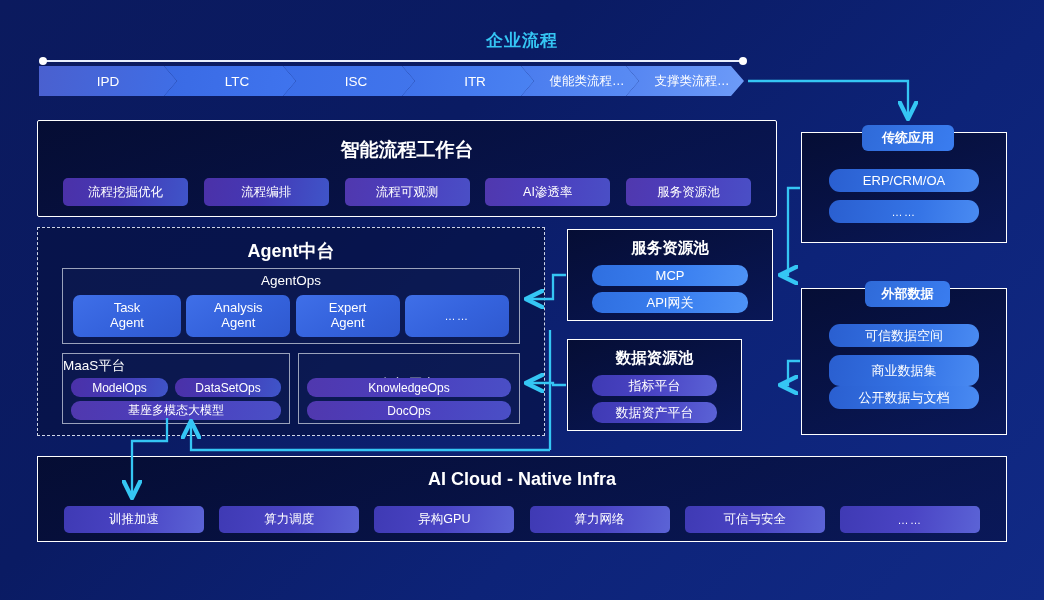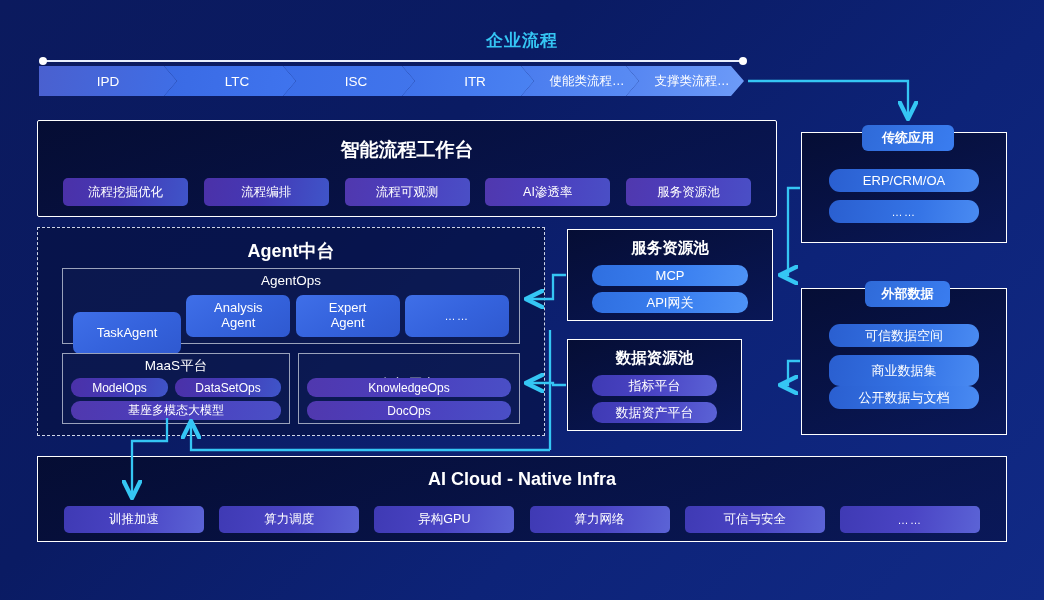--- a/index.html
+++ b/index.html
@@ -150,40 +150,40 @@
         </div>
     </div>
   </div>
 
   <div class="abs dashbox" style="left:37px; top:227px; width:508px; height:209px;">
     <div class="panel-title" style="font-size:18px; margin-top:11px;">Agent中台</div>
 
     <div class="abs thinbox" style="left:24px; top:40px; width:458px; height:76px;">
       <div style="text-align:center; font-size:13.5px; margin-top:4px; color:#fff;">AgentOps</div>
       <div style="position:absolute; left:10px; right:10px; top:26px; display:flex; justify-content:space-between;">
-        <div class="chip chip-agent" style="width:108px;height:42px;flex-direction:row;line-height:1.15;font-size:13px;margin-top:17px;">
+        <div class="chip chip-agent" style="width:108px;height:42px;flex-direction:column;line-height:1.15;font-size:13px;">
           <span>Task</span>
           <span>Agent</span>
         </div>
         <div class="chip chip-agent" style="width:104px;height:42px;flex-direction:column;line-height:1.15;font-size:13px;">
           <span>Analysis</span>
           <span>Agent</span>
         </div>
         <div class="chip chip-agent" style="width:104px;height:42px;flex-direction:column;line-height:1.15;font-size:13px;">
           <span>Expert</span>
           <span>Agent</span>
         </div>
         <div class="chip chip-agent" style="width:104px;height:42px;">
           <span class="dots">……</span>
         </div>
       </div>
     </div>
 
     <div class="abs thinbox" style="left:24px; top:125px; width:228px; height:71px;">
-      <div style="text-align:center; font-size:13.5px; margin-top:3px;">MaaS平台</div>
+      <div style="text-align:left; font-size:13.5px; margin-top:3px;">MaaS平台</div>
       <div style="position:absolute; left:8px; right:8px; top:24px; display:flex; gap:7px;">
         <div class="chip chip-purple" style="width:98px;height:19px;font-size:12px;border-radius:9px;">
           <span>ModelOps</span>
           </div>
         <div class="chip chip-purple" style="width:107px;height:19px;font-size:12px;border-radius:9px;">
           <span>DataSetOps</span>
           </div>
       </div>
       <div style="position:absolute; left:8px; right:8px; top:47px;">
         <div class="chip chip-purple2" style="width:100%;height:19px;font-size:12px;border-radius:9px;">

